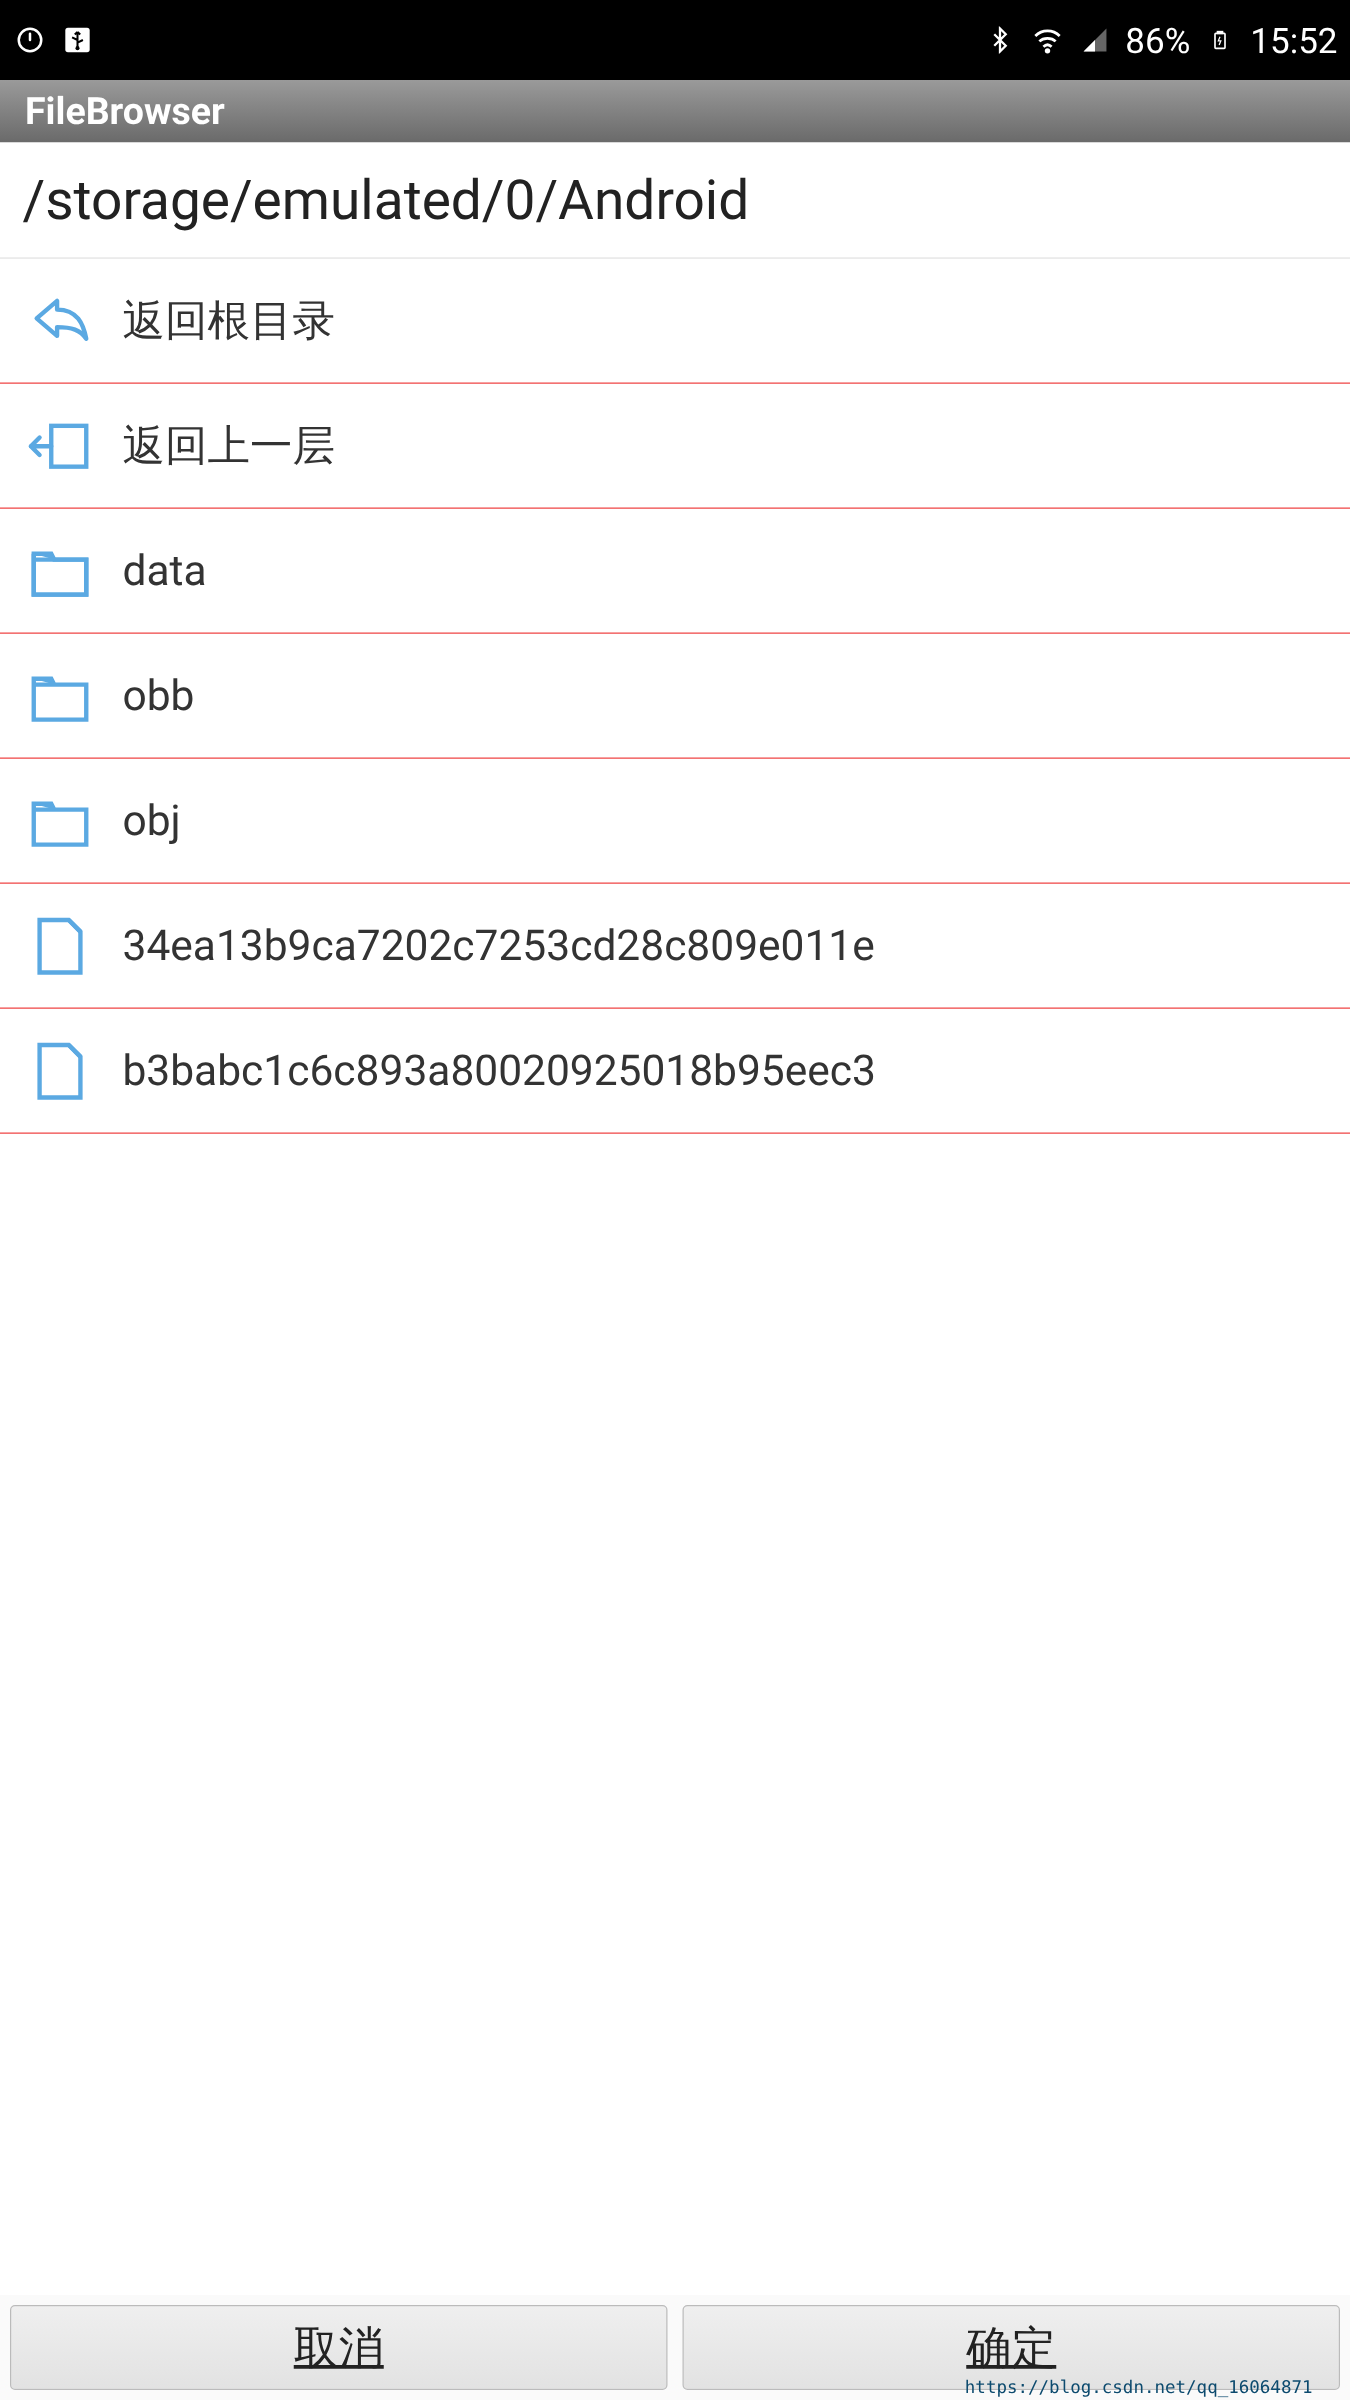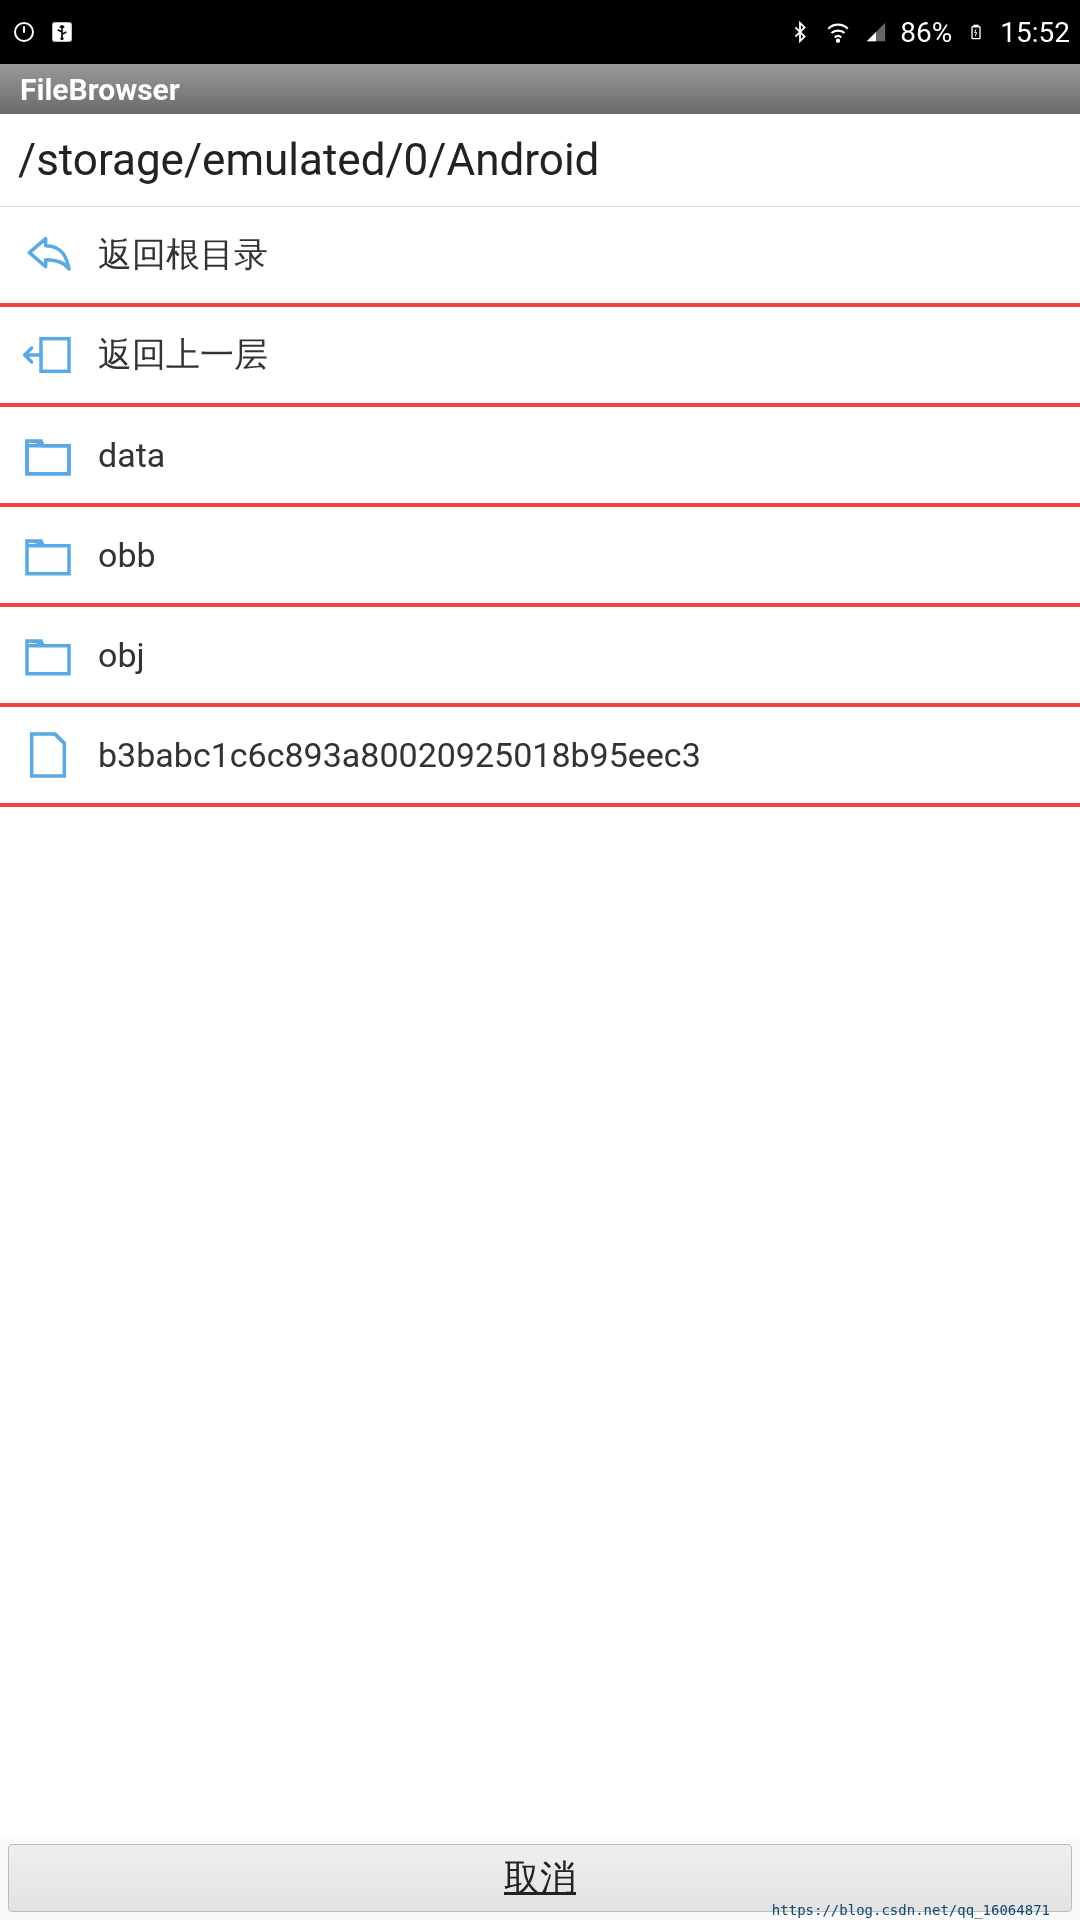--- a/index.html
+++ b/index.html
@@ -62,21 +62,21 @@
     .file-list {
       flex: 1;
       background: #fff;
       overflow-y: auto;
     }
     .list-item {
       display: flex;
       align-items: center;
       height: 100px;
       padding: 0 20px;
-      border-bottom: 4px solid #ef4444;
+      border-bottom: 1px solid #ef4444;
       gap: 22px;
     }
     .item-icon {
       width: 56px;
       height: 56px;
       flex-shrink: 0;
       display: flex;
       align-items: center;
       justify-content: center;
     }
@@ -217,32 +217,44 @@
     <span class="item-icon">
       <svg viewBox="0 0 48 48" width="56" height="56" fill="none" stroke="#5ba9e2" stroke-width="3">
         <path d="M6 12 L18 12 L20 16" fill="#5ba9e2" stroke="none"></path>
         <path d="M6 12 L6 40 L42 40 L42 16 L6 16 Z M6 16 L6 12 L18 12 L20 16" fill="none"></path>
       </svg>
     </span>
     <span class="item-label">obj</span>
   </div>
 
 
+  <div class="list-item">
+    <span class="item-icon">
+      <svg viewBox="0 0 48 48" width="56" height="56" fill="none" stroke="#5ba9e2" stroke-width="3">
+        <path d="M10 6 L30 6 L38 14 L38 42 L10 42 Z" fill="none"></path>
+        <path d="M30 6 L38 14" fill="none"></path>
+      </svg>
+    </span>
+    <span class="item-label">34ea13b9ca7202c7253cd28c809e011e</span>
+  </div>
 
   <div class="list-item">
     <span class="item-icon">
       <svg viewBox="0 0 48 48" width="56" height="56" fill="none" stroke="#5ba9e2" stroke-width="3">
         <path d="M10 6 L30 6 L38 14 L38 42 L10 42 Z" fill="none"></path>
         <path d="M30 6 L38 14" fill="none"></path>
       </svg>
     </span>
     <span class="item-label">b3babc1c6c893a80020925018b95eec3</span>
   </div>
 
 </div>
 
 <div class="bottom-buttons">
   <div class="btn">
     <span>取消</span>
   </div>
+  <div class="btn">
+    <span>确定</span>
+  </div>
 </div>
 
 <div class="watermark">https://blog.csdn.net/qq_16064871</div>
 
 </body></html>

